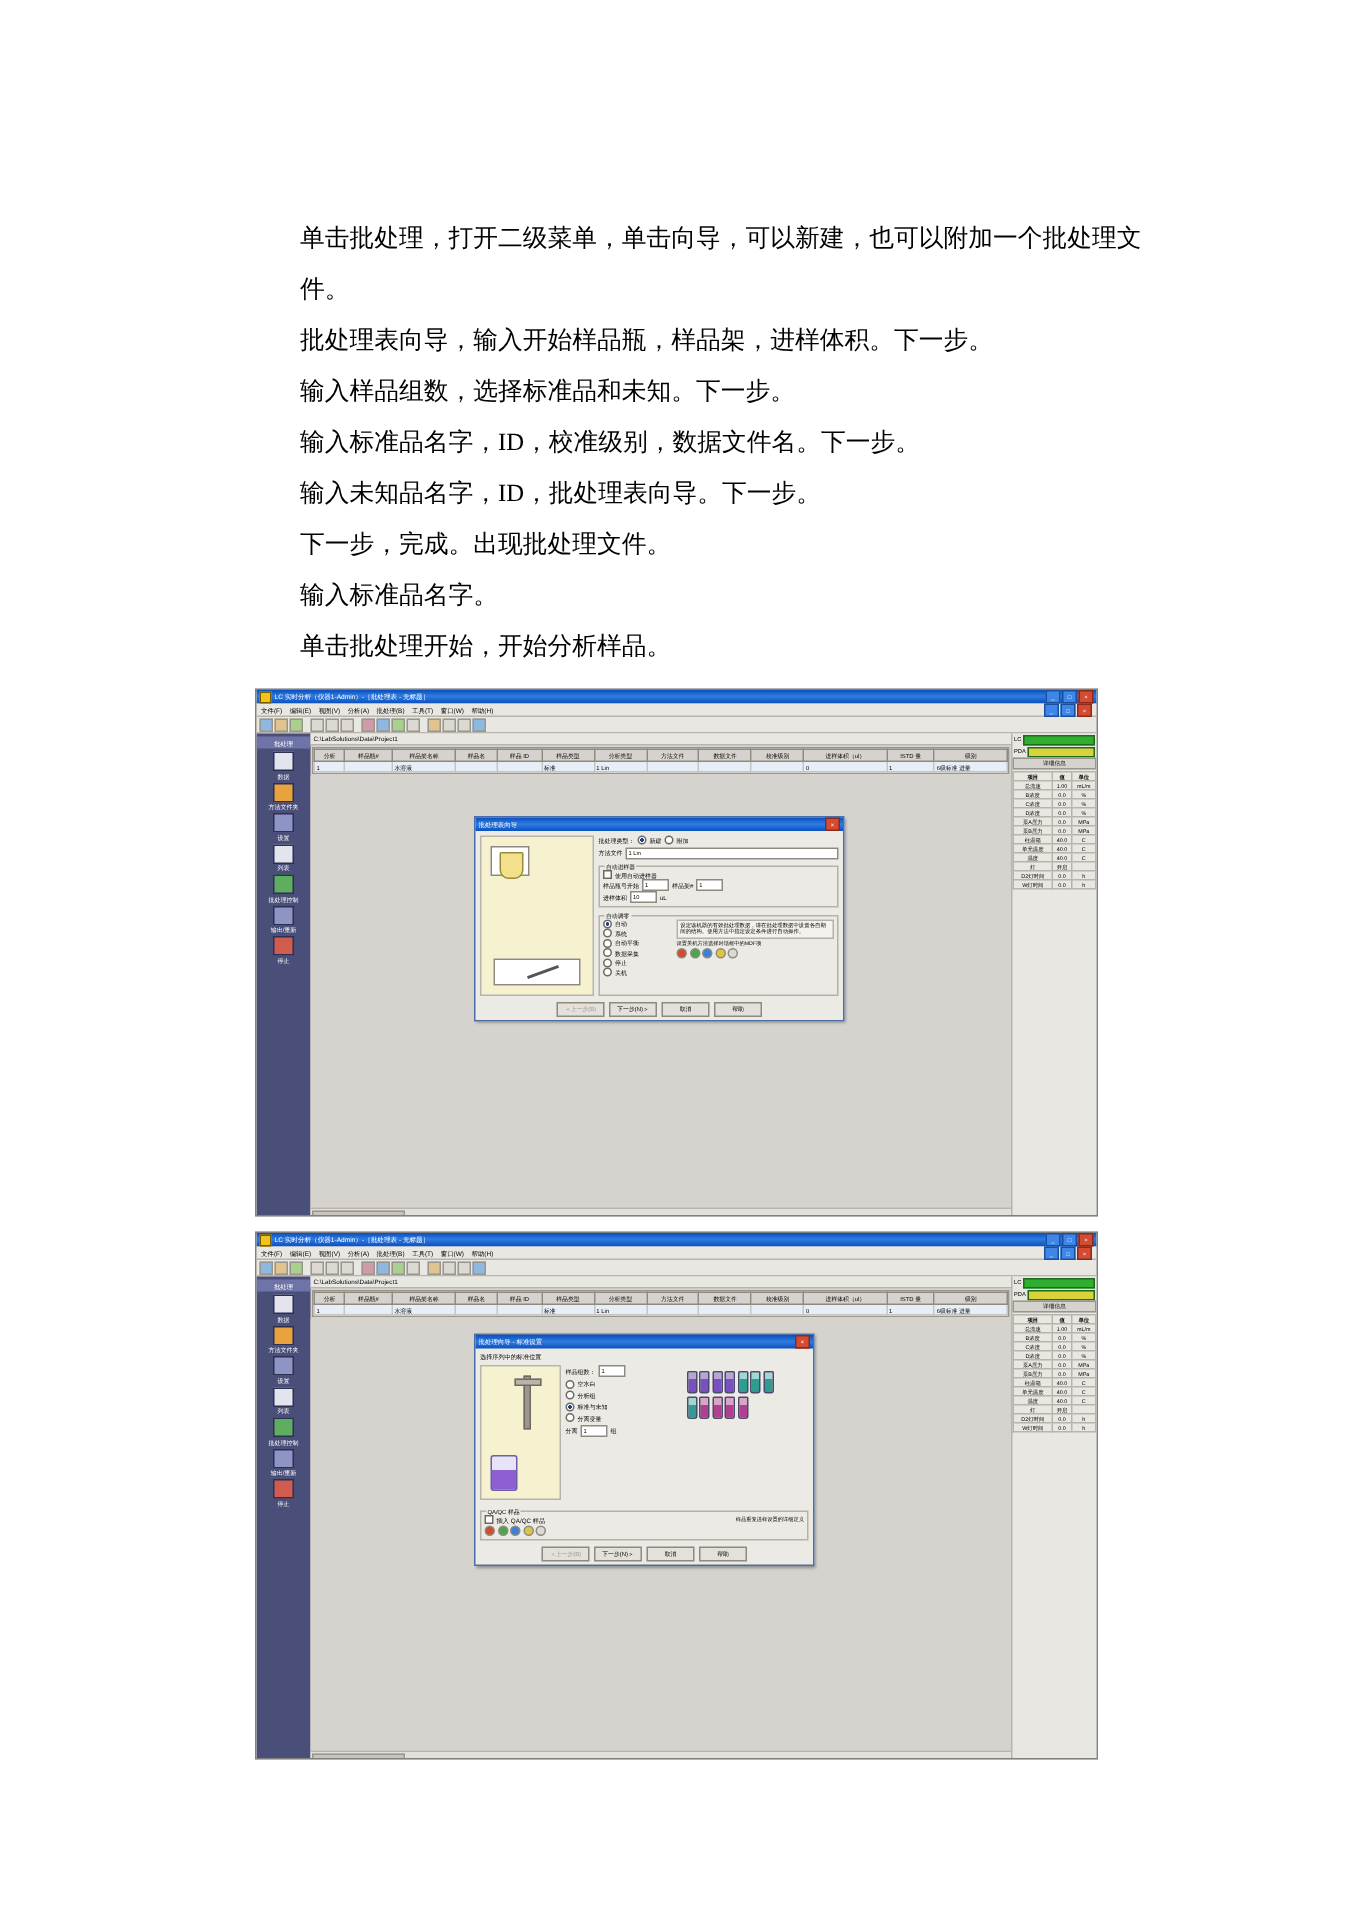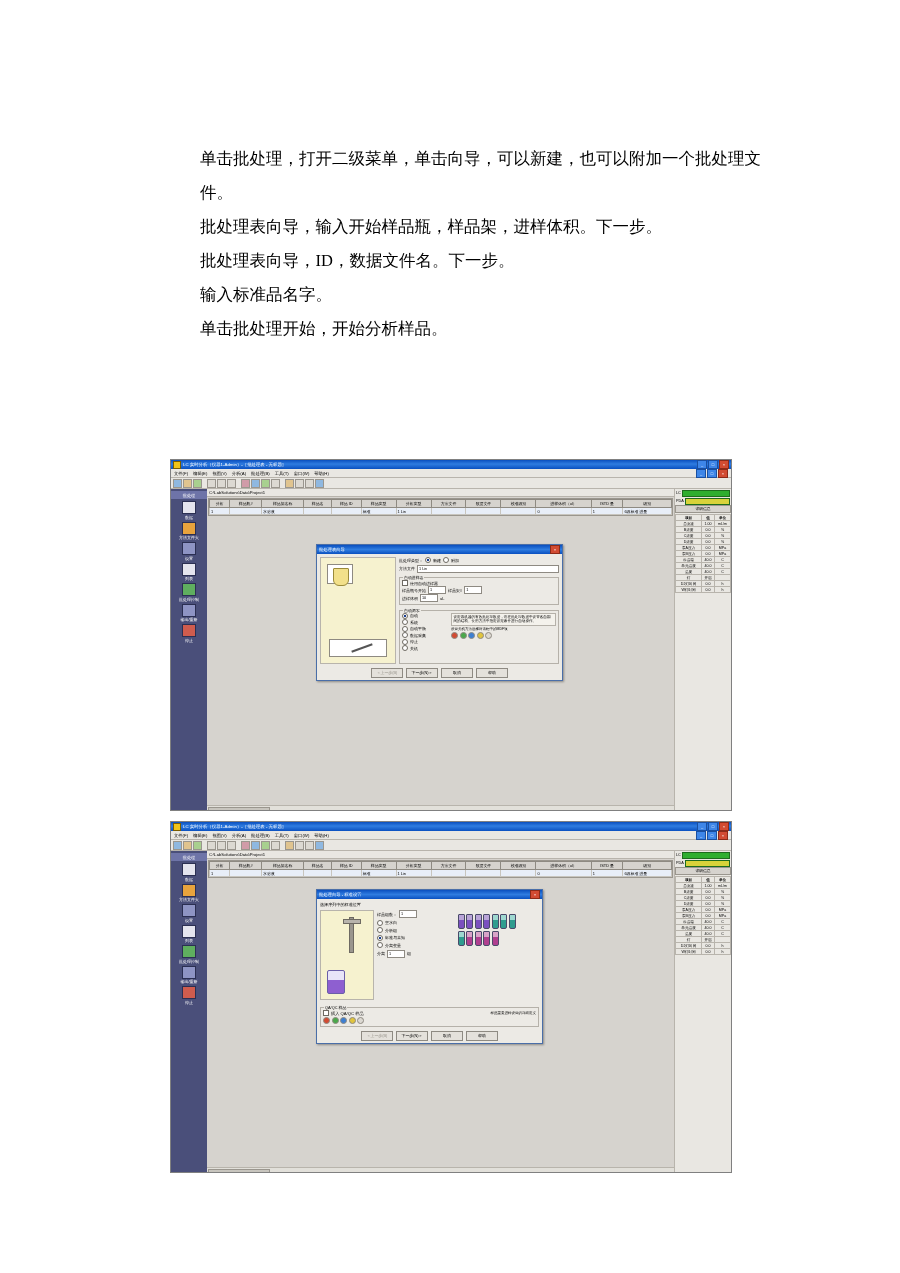--- a/index.html
+++ b/index.html
@@ -168,21 +168,24 @@
   .mi.y{background:#e0c43d;}
 </style>
 </head>
 <body>
 
 <div class="page">
 
   <div class="doc-text">
     <p>单击批处理，打开二级菜单，单击向导，可以新建，也可以附加一个批处理文件。</p>
     <p>批处理表向导，输入开始样品瓶，样品架，进样体积。下一步。</p>
-    <p>批处理表向导，ID，数据文件名。下一步。</p>
+    <p>输入样品组数，选择标准品和未知。下一步。</p>
+    <p>输入标准品名字，ID，校准级别，数据文件名。下一步。</p>
+    <p>输入未知品名字，ID，批处理表向导。下一步。</p>
+    <p>下一步，完成。出现批处理文件。</p>
     <p>输入标准品名字。</p>
     <p>单击批处理开始，开始分析样品。</p>
   </div>
 
   <div class="shot" id="shot1">
 
     <div class="titlebar">
       <span class="tb-ico"></span>
       <span class="tb-txt">LC 实时分析（仪器1-Admin）-［批处理表 - 无标题］</span>
       <span class="tb-btns">

